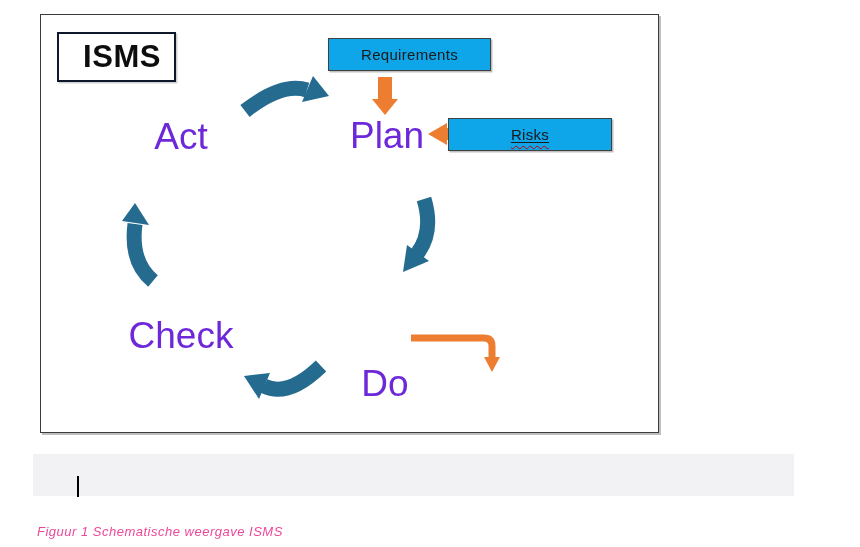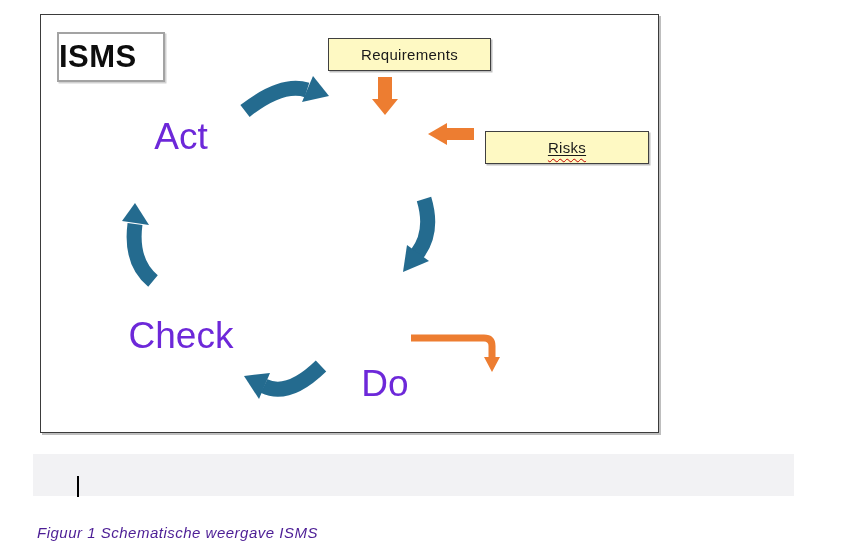--- a/index.html
+++ b/index.html
@@ -17,41 +17,42 @@
     left: 40px; top: 14px;
     width: 617px; height: 417px;
     border: 1px solid #3b3b3b;
     background: #ffffff;
     box-shadow: 2px 2px 0 rgba(110,110,110,0.45);
   }
   .isms-box {
     position: absolute;
     left: 16px; top: 17px;
     width: 104px; height: 46px;
-    border: 2px solid #a3a3a3;
+    border: 2px solid #0f172a;
     background: #ffffff;
-    display: flex; align-items: center; 
+    display: flex; align-items: center; justify-content: center;
     font-weight: bold;
     font-size: 31px;
     letter-spacing: 0.5px;
     color: #0d0d0d;
     box-shadow: 1.5px 1.5px 0 rgba(0,0,0,0.18);
+    padding-left: 11px;
   }
   .label-box {
     position: absolute;
     border: 1px solid #404040;
-    background: #fef9c3;
+    background: #0ea5e9;
     display: flex; align-items: center; justify-content: center;
     font-size: 15px;
     letter-spacing: 0.3px;
     color: #1a1a1a;
     box-shadow: 1.5px 1.5px 0 rgba(0,0,0,0.25);
   }
   .box-requirements { left: 287px; top: 23px;  width: 161px; height: 31px; }
-  .box-risks        { left: 444px; top: 103px; width: 162px; height: 31px; margin-top: 13px; }
+  .box-risks        { left: 407px; top: 103px; width: 162px; height: 31px; }
   .box-controls     { left: 405px; top: 359px; width: 161px; height: 30px; }
   .risks-wavy {
     text-decoration-line: underline;
     text-decoration-style: wavy;
     text-decoration-color: #C00000;
     text-decoration-thickness: 1px;
     text-underline-offset: 5px;
   }
   .risks-solid {
     text-decoration-line: underline;
@@ -91,23 +92,23 @@
   .caret {
     position: absolute;
     left: 44px; top: 22px;
     width: 2px; height: 21px;
     background: #000000;
   }
   .caption {
     position: absolute;
     left: 37px; top: 524px;
     font-style: italic;
-    font-size: 15px;
+    font-size: 13px;
     letter-spacing: 0.5px;
-    color: #4c1d95;
+    color: #ec4899;
     white-space: nowrap;
   }
 </style>
 </head>
 <body>
 
 <div class="page">
 
   <div class="figure-frame">
 
@@ -149,20 +150,21 @@
     <div class="label-box box-requirements">
       <span>Requirements</span>
     </div>
 
     <div class="label-box box-risks">
       <span class="risks-wavy"><span class="risks-solid">Risks</span></span>
     </div>
 
 
     <span class="node node-act">Act</span>
+    <span class="node node-plan">Plan</span>
     <span class="node node-do">Do</span>
     <span class="node node-check">Check</span>
 
   </div>
 
   <div class="empty-par">
     <div class="caret"></div>
   </div>
 
   <div class="caption">Figuur 1 Schematische weergave ISMS</div>

